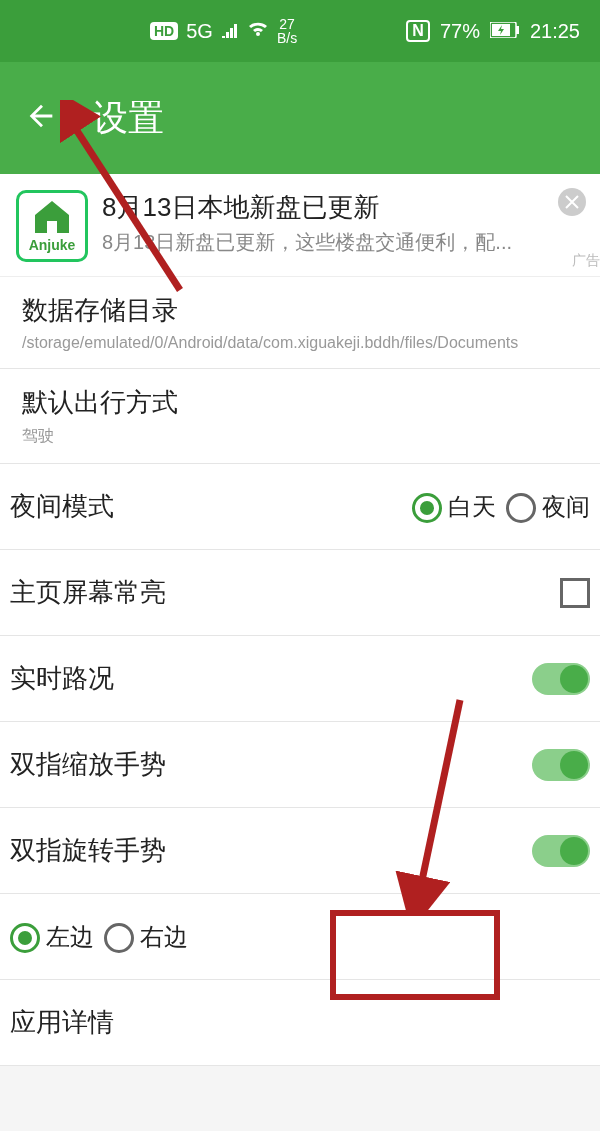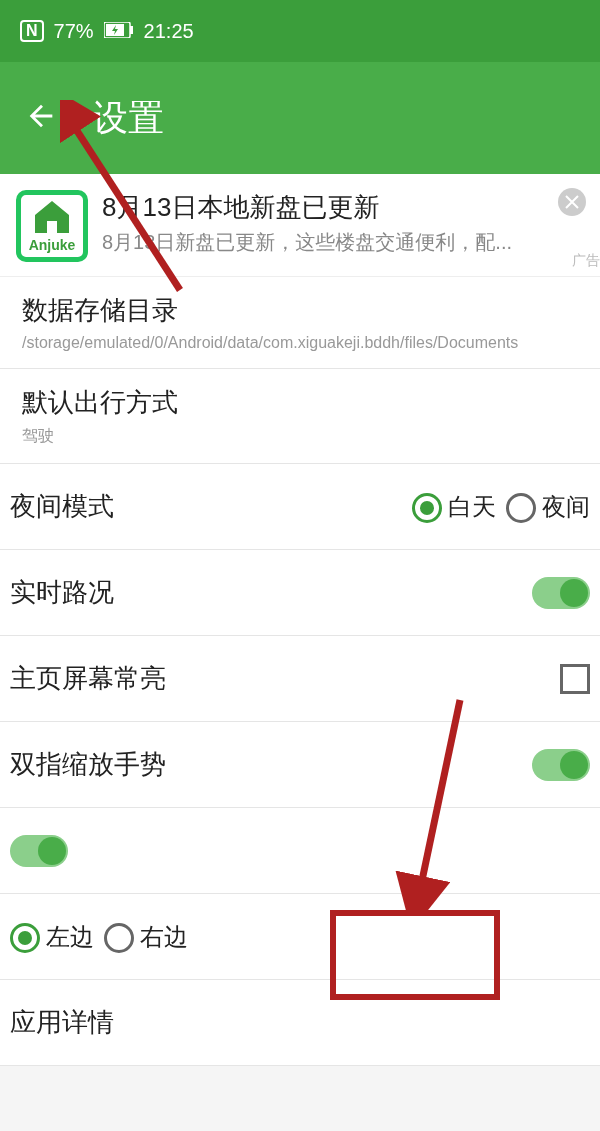--- a/index.html
+++ b/index.html
@@ -9,21 +9,21 @@
 .status-left { display: flex; align-items: center; gap: 8px; margin-left: 130px; }
 .status-right { display: flex; align-items: center; gap: 10px; }
 .hd-badge { background: #fff; color: #3b9e3b; border-radius: 4px; padding: 1px 4px; font-size: 14px; font-weight: bold; }
 .speed-box { font-size: 14px; line-height: 14px; text-align: center; }
 
 .header { height: 112px; background: #49ad49; display: flex; align-items: center; padding: 0 24px; gap: 34px; }
 .back-arrow { color: #fff; }
 .header-title { color: #fff; font-size: 36px; font-weight: 500; }
 
 .ad-banner { background: #fff; padding: 16px 16px 14px 16px; display: flex; align-items: flex-start; gap: 14px; position: relative; border-bottom: 1px solid #eee; }
-.ad-icon { width: 72px; height: 72px; background: #fff; border: 5px solid #22c55e; border-radius: 10px; display: flex; flex-direction: column; align-items: center; justify-content: center; }
+.ad-icon { width: 72px; height: 72px; background: #fff; border: 3px solid #22c55e; border-radius: 10px; display: flex; flex-direction: column; align-items: center; justify-content: center; }
 .ad-icon svg { width: 42px; height: 36px; }
 .ad-icon-label { font-size: 14px; color: #3b9e3b; font-weight: bold; margin-top: 2px; }
 .ad-text { flex: 1; }
 .ad-title { font-size: 26px; color: #222; font-weight: 500; margin-bottom: 4px; }
 .ad-sub { font-size: 20px; color: #888; }
 .ad-close { position: absolute; top: 14px; right: 14px; width: 28px; height: 28px; background: #ccc; border-radius: 50%; display: flex; align-items: center; justify-content: center; color: #fff; font-size: 18px; }
 .ad-tag { position: absolute; bottom: 6px; right: 0; font-size: 14px; color: #bbb; }
 
 .settings { background: #fff; }
 .row { border-bottom: 1px solid #e5e5e5; padding: 18px 10px; display: flex; align-items: center; justify-content: space-between; min-height: 86px; }
@@ -44,20 +44,38 @@
 .switch::after { content: ""; position: absolute; right: 2px; top: 2px; width: 28px; height: 28px; background: #49ad49; border-radius: 50%; }
 
 .annot-arrow1 { position: absolute; top: 100px; left: 60px; pointer-events: none; }
 .annot-arrow2 { position: absolute; top: 690px; left: 380px; pointer-events: none; }
 .annot-box { position: absolute; top: 910px; left: 330px; width: 170px; height: 90px; border: 6px solid #b02020; pointer-events: none; }
 </style>
 </head>
 <body>
 
 <div class="status-bar">
+  <div class="status-left">
+    <span class="hd-badge">HD</span>
+    <span>5G</span>
+    <span>
+      <svg width="18" height="16" viewBox="0 0 18 16">
+          <path d="M1 14h3v2H1zM5 10h3v6H5zM9 6h3v10H9zM13 2h3v14h-3z" fill="#fff"></path>
+        </svg>
+    </span>
+    <span>
+      <svg width="22" height="18" viewBox="0 0 22 18">
+          <path d="M11 16a2 2 0 100-4 2 2 0 000 4zm-5-6a8 8 0 0110 0l-2 2a5 5 0 00-6 0zm-4-4a14 14 0 0118 0l-2 2a11 11 0 00-14 0z" fill="#fff"></path>
+        </svg>
+    </span>
+    <span class="speed-box">
+      <div>27</div>
+      <div>B/s</div>
+    </span>
+  </div>
   <div class="status-right">
     <span style="font-weight:bold;border:2px solid #fff;border-radius:4px;padding:0 4px;font-size:16px;">N</span>
     <span>77%</span>
     <span>
       <svg width="30" height="16" viewBox="0 0 30 16">
           <rect x="0" y="0" width="26" height="16" rx="2" fill="none" stroke="#fff" stroke-width="1.5"></rect>
           <rect x="26" y="4" width="3" height="8" fill="#fff"></rect>
           <rect x="2" y="2" width="18" height="12" fill="#fff"></rect>
           <path d="M12 3l-4 6h3l-1 4 4-6h-3z" fill="#3b9e3b"></path>
         </svg>
@@ -114,35 +132,36 @@
         <span>白天</span>
       </span>
       <span class="radio-opt">
         <span class="radio"></span>
         <span>夜间</span>
       </span>
     </div>
   </div>
 
   <div class="row">
+    <span class="row-label">主页屏幕常亮</span>
+    <span class="checkbox"></span>
+  </div>
+
+  <div class="row">
     <span class="row-label">实时路况</span>
     <span class="switch"></span>
   </div>
 
   <div class="row">
-    <span class="row-label">主页屏幕常亮</span>
-    <span class="checkbox"></span>
-  </div>
-
-  <div class="row">
     <span class="row-label">双指缩放手势</span>
     <span class="switch"></span>
   </div>
 
   <div class="row">
+    <span class="row-label">双指旋转手势</span>
     <span class="switch"></span>
   </div>
 
 
   <div class="row">
     <div class="radio-group">
       <span class="radio-opt">
         <span class="radio checked"></span>
         <span>左边</span>
       </span>

